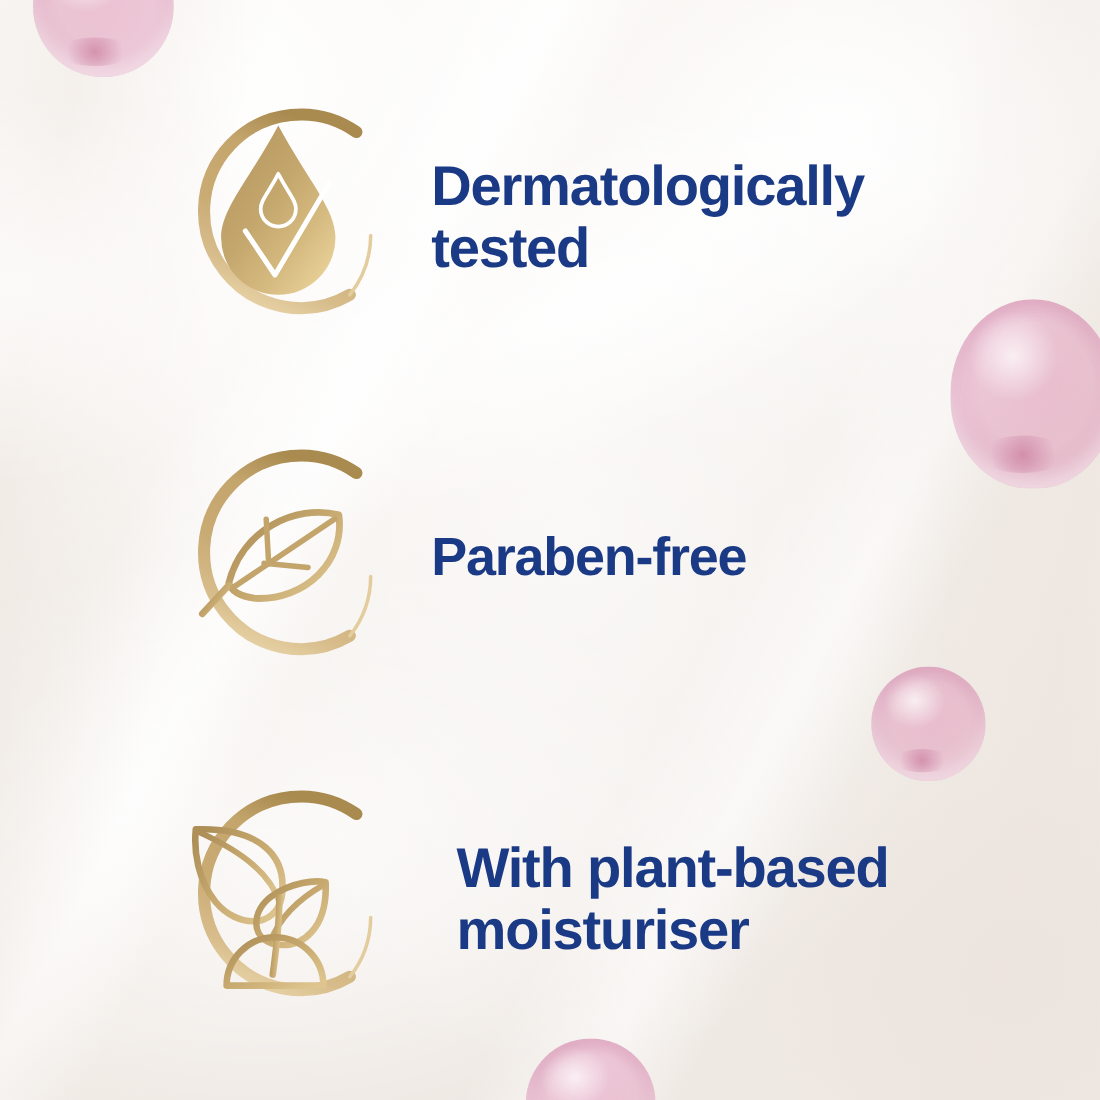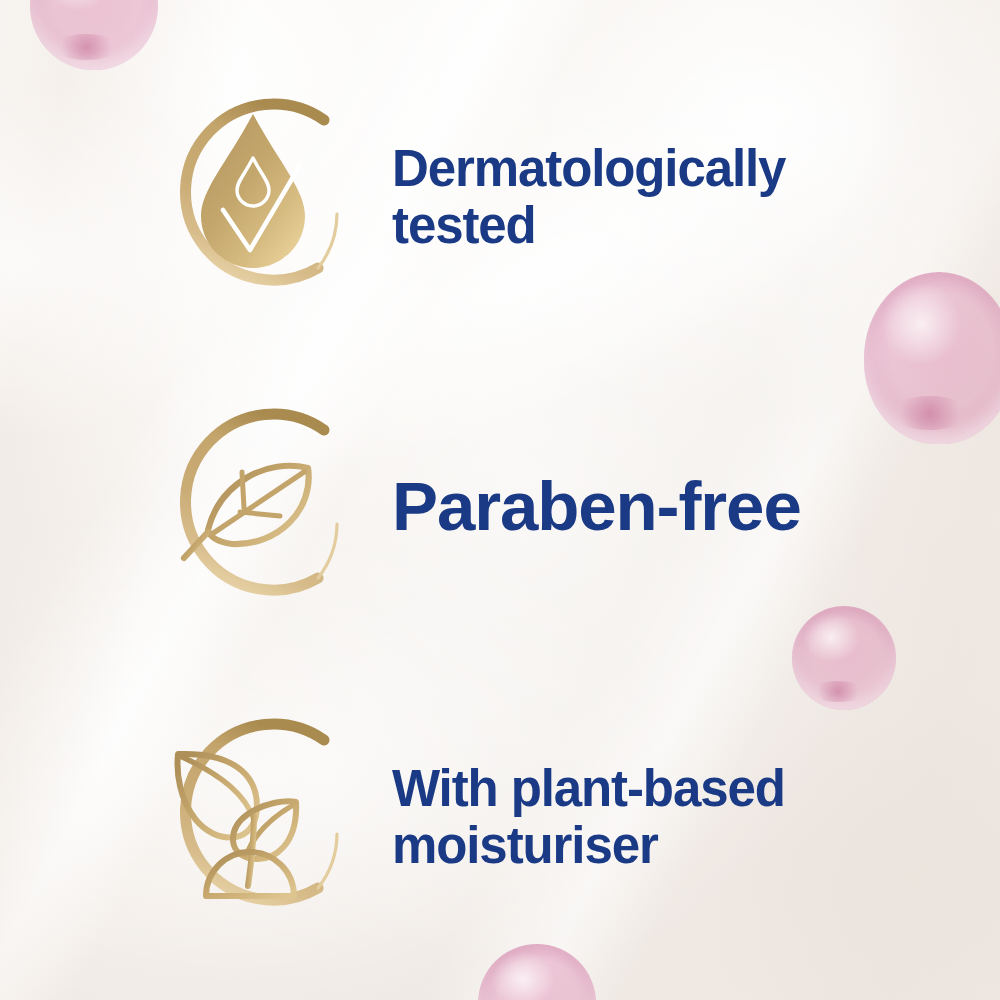--- a/index.html
+++ b/index.html
@@ -95,39 +95,39 @@
   }
   .feature {
     position:absolute;
     display:flex;
     align-items:center;
     left:128px;
     width:800px;
   }
   .feature.f1 { top:72px;  height:250px; }
   .feature.f2 { top:382px; height:250px; }
-  .feature.f3 { top:692px; height:250px; }
+  .feature.f3 { top:692px; height:250px;gap:23px; }
 
   .badge {
     position:relative;
     width:250px; height:250px;
     flex:0 0 250px;
   }
   .badge svg { display:block; width:250px; height:250px; }
 
   .feature-text {
     margin-left:14px;
     color:#1b3a85;
     font-weight:700;
     font-size:51px;
     line-height:1.12;
     letter-spacing:-1.1px;
     white-space:pre-line;
   }
-  .f2 .feature-text { font-size:69px; }
+  .f2 .feature-text { font-size:49px; }
 </style>
 </head>
 <body>
 
 <div class="stage">
 
   <div class="bg-base"></div>
   <div class="swirl s1"></div>
   <div class="swirl s2"></div>
   <div class="swirl s3"></div>

